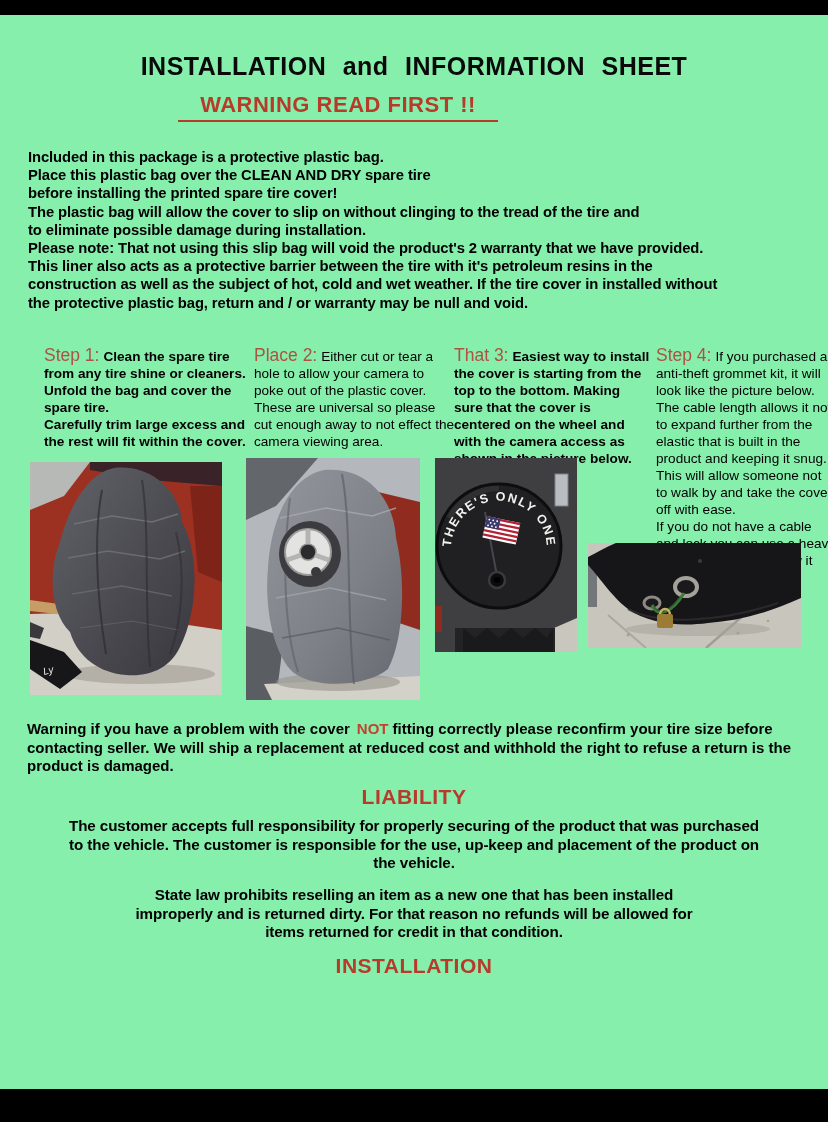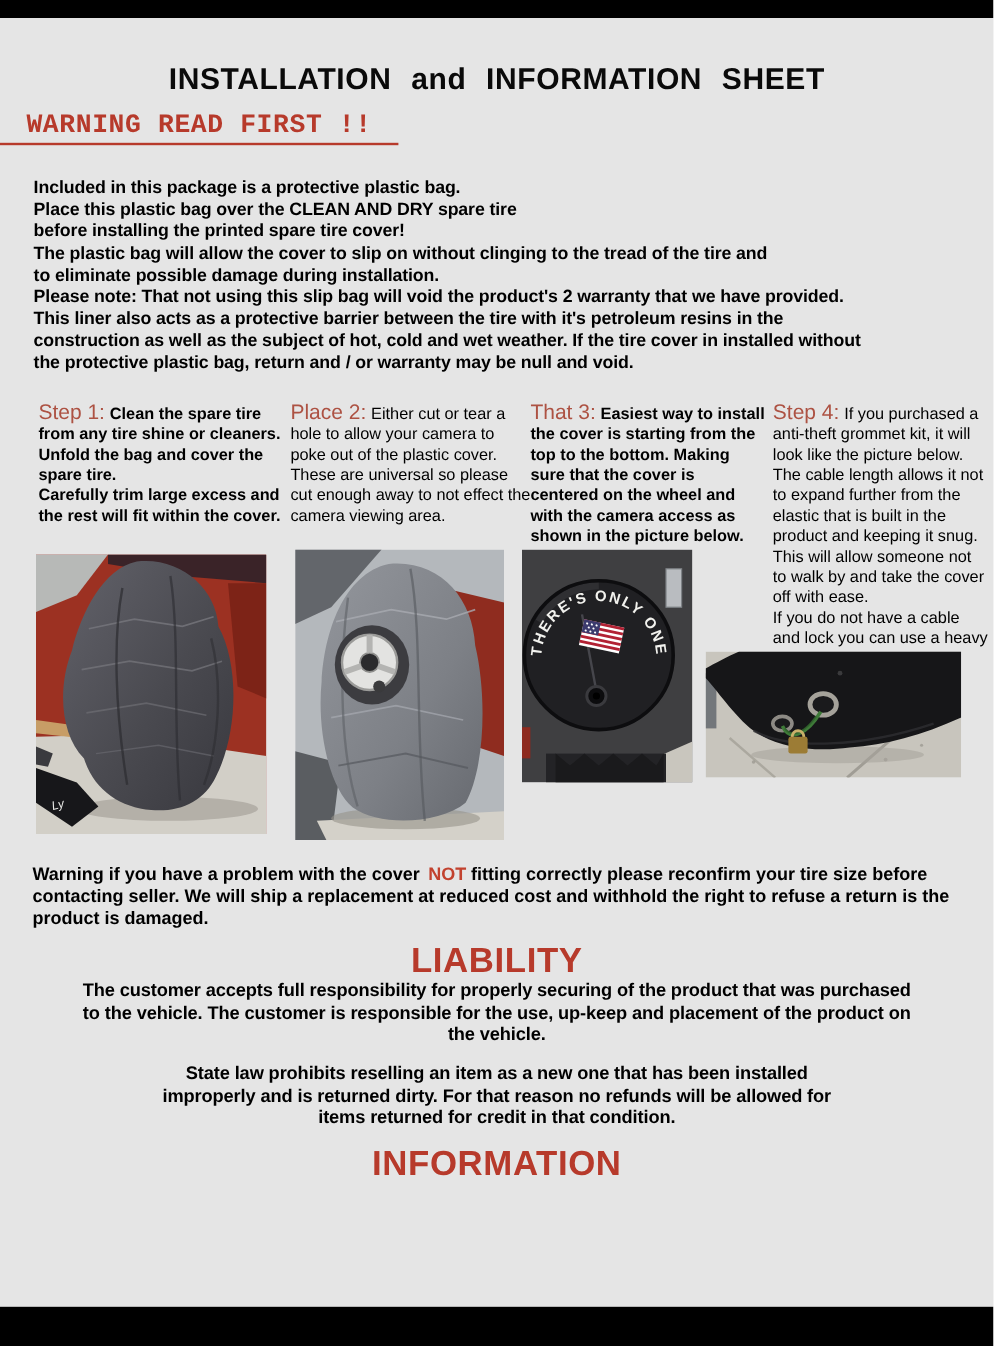--- a/index.html
+++ b/index.html
@@ -2,42 +2,42 @@
 <html style="--heading-red: #b73a2b; --step-red: #ad5243; --not-red: #c2422e;"><head>
 <meta charset="utf-8">
 <style>
   :root{
     --heading-red:#b73a2b;
     --step-red:#ad5243;
     --not-red:#c2422e;
   }
   html,body{margin:0;padding:0;background:#ffffff;}
   .sheet{
-    position:relative;width:828px;height:1122px;background:#e5e5e5;overflow:hidden;
+    position:relative;width:828px;height:1122px;background:#86efac;overflow:hidden;
     font-family:"Liberation Sans","DejaVu Sans",sans-serif;color:#000;
   }
   .bar{position:absolute;left:0;width:828px;background:#000;}
   .bar.top{top:0;height:15px;}
   .bar.bottom{top:1089px;height:33px;}
 
   .title{
     position:absolute;top:52px;left:0;width:828px;margin:0;text-align:center;
     font-size:25px;font-weight:bold;letter-spacing:.5px;word-spacing:9px;color:#0a0a0a;
   }
-  .warn-wrap{position:absolute;top:92px;left:0;width:676px;font-family:Liberation Mono, monospace;}
+  .warn-wrap{position:absolute;top:92px;left:0;width:676px;text-align:center;}
   .warn-head{
     display:inline-block;font-size:22px;font-weight:bold;color:var(--heading-red);
     border-bottom:2px solid var(--heading-red);padding:0 22px 2px 22px;letter-spacing:.5px;
   }
   .intro{
     position:absolute;top:132px;left:12px;width:804px;margin:16px;text-align:left;
     font-size:14.8px;line-height:18.2px;font-weight:bold;white-space:pre-line;letter-spacing:-0.1px;
   }
 
-  .step{position:absolute;top:331px;margin:4px;font-size:13.6px;line-height:17px;}
+  .step{position:absolute;top:331px;margin:16px;font-size:13.6px;line-height:17px;}
   .step .step-label{font-size:17.5px;color:var(--step-red);font-weight:normal;margin-right:4px;}
   .step .step-text{white-space:pre-line;}
   .step.s1{left:28px;width:202px;}
   .step.s2{left:238px;width:202px;}
   .step.s3{left:438px;width:196px;}
   .step.s4{left:640px;width:180px;}
   .step.s1 .step-text,.step.s3 .step-text{font-weight:bold;}
 
   figure.photo{position:absolute;margin:0;padding:0;}
   figure.photo svg{display:block;width:100%;height:100%;}
@@ -47,21 +47,21 @@
   .photo.p4{left:588px;top:543px;width:213px;height:105px;}
 
   .fitwarn{
     position:absolute;top:720px;left:27px;width:788px;margin:0;
     font-size:15px;line-height:18.6px;font-weight:bold;
   }
   .fitwarn .not{color:var(--not-red);margin:3px 4px 0 7px;}
 
   .sec-head{
     position:absolute;left:0;width:828px;margin:0;text-align:center;
-    font-size:29px;font-weight:bold;color:var(--heading-red);letter-spacing:.5px;
+    font-size:21px;font-weight:bold;color:var(--heading-red);letter-spacing:.5px;
   }
   .sec-head.liability{top:785px;}
   .sec-head.maintenance{top:954px;}
 
   .body-para{
     position:absolute;left:14px;width:800px;margin:0;text-align:center;
     font-size:15.2px;line-height:18.6px;font-weight:bold;white-space:pre-line;letter-spacing:-0.1px;
   }
   .body-para.liab1{top:817px;}
   .body-para.liab2{top:886px;}
@@ -237,14 +237,14 @@
   <p class="fitwarn"><span>Warning if you have a problem with the cover</span><span class="not">NOT</span><span>fitting correctly please reconfirm your tire size before contacting seller. We will ship a replacement at reduced cost and withhold the right to refuse a return is the product is damaged.</span></p>
 
   <h2 class="sec-head liability">LIABILITY</h2>
   <p class="body-para liab2">State law prohibits reselling an item as a new one that has been installed
 improperly and is returned dirty. For that reason no refunds will be allowed for
 items returned for credit in that condition.</p>
   <p class="body-para liab1">The customer accepts full responsibility for properly securing of the product that was purchased
 to the vehicle.  The customer is responsible for the use, up-keep and placement of the product on
 the vehicle.</p>
 
-  <h2 class="sec-head maintenance">INFORMATION</h2>
+  <h2 class="sec-head maintenance">INSTALLATION</h2>
 </div>
 
 </body></html>

